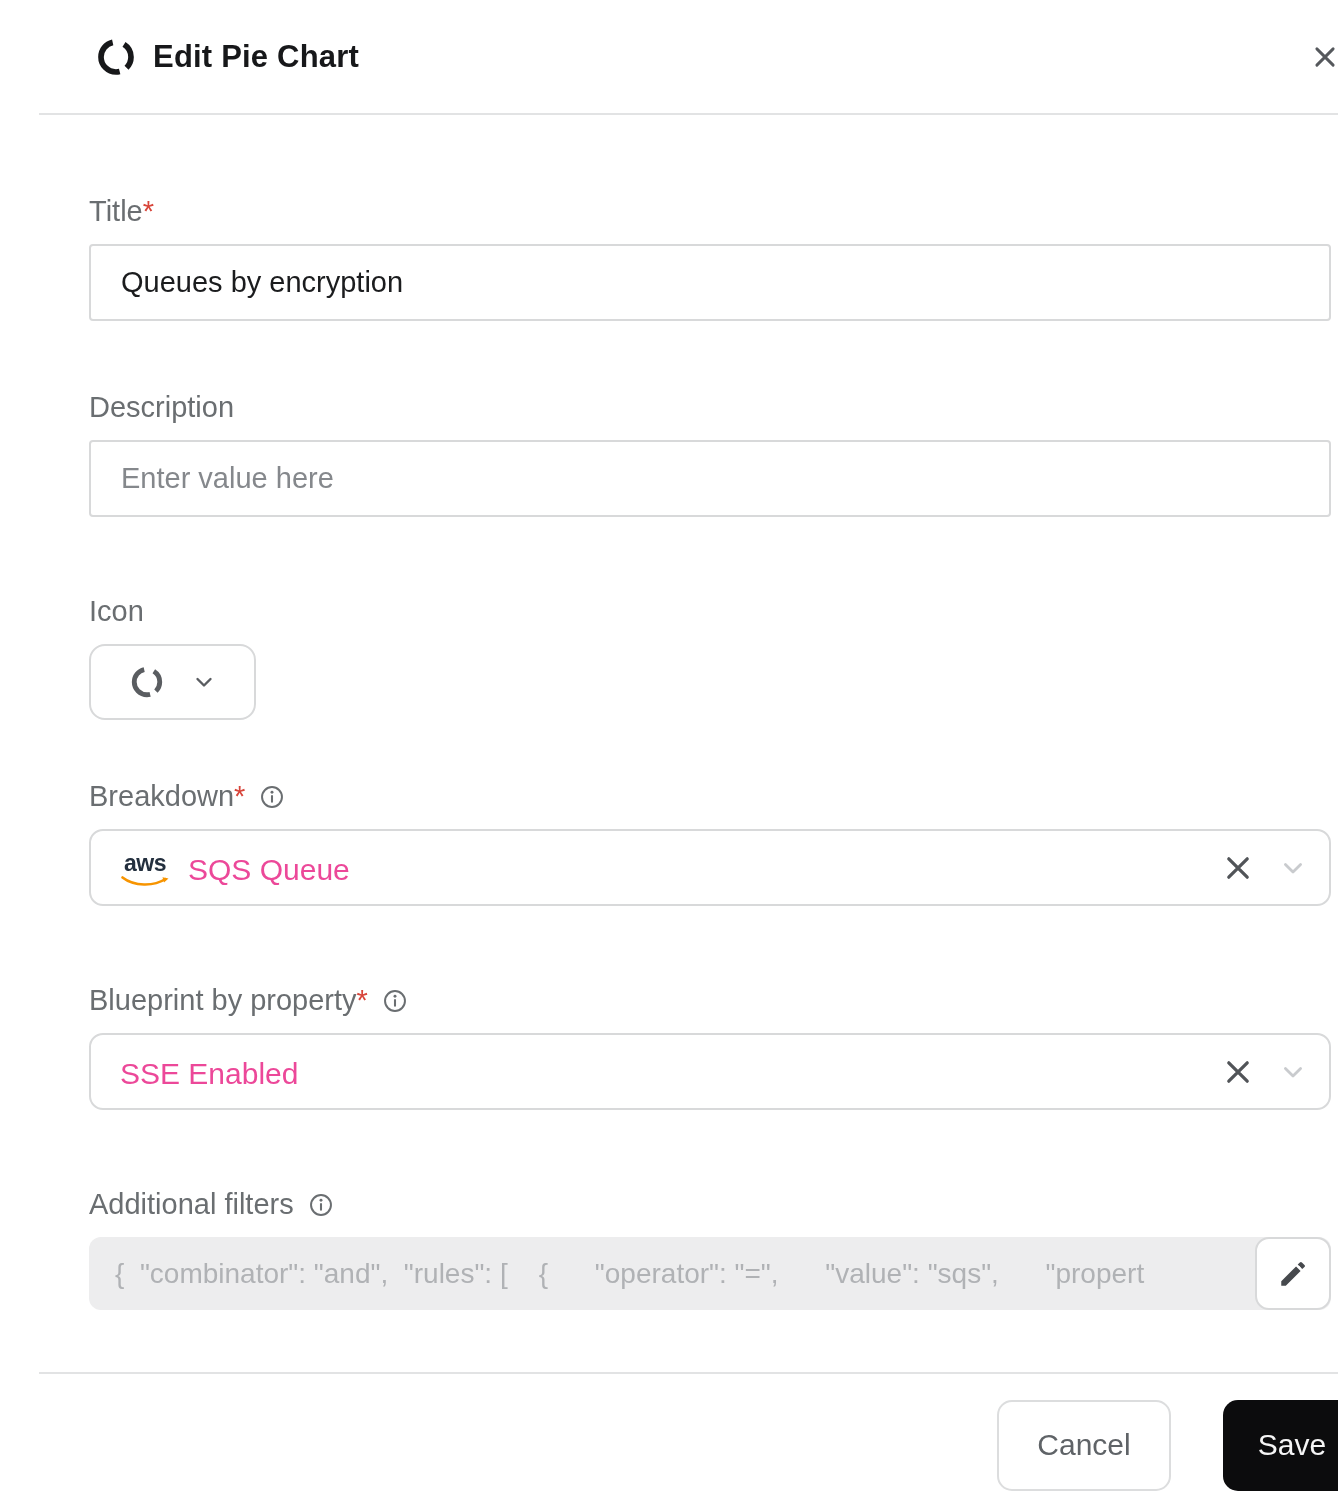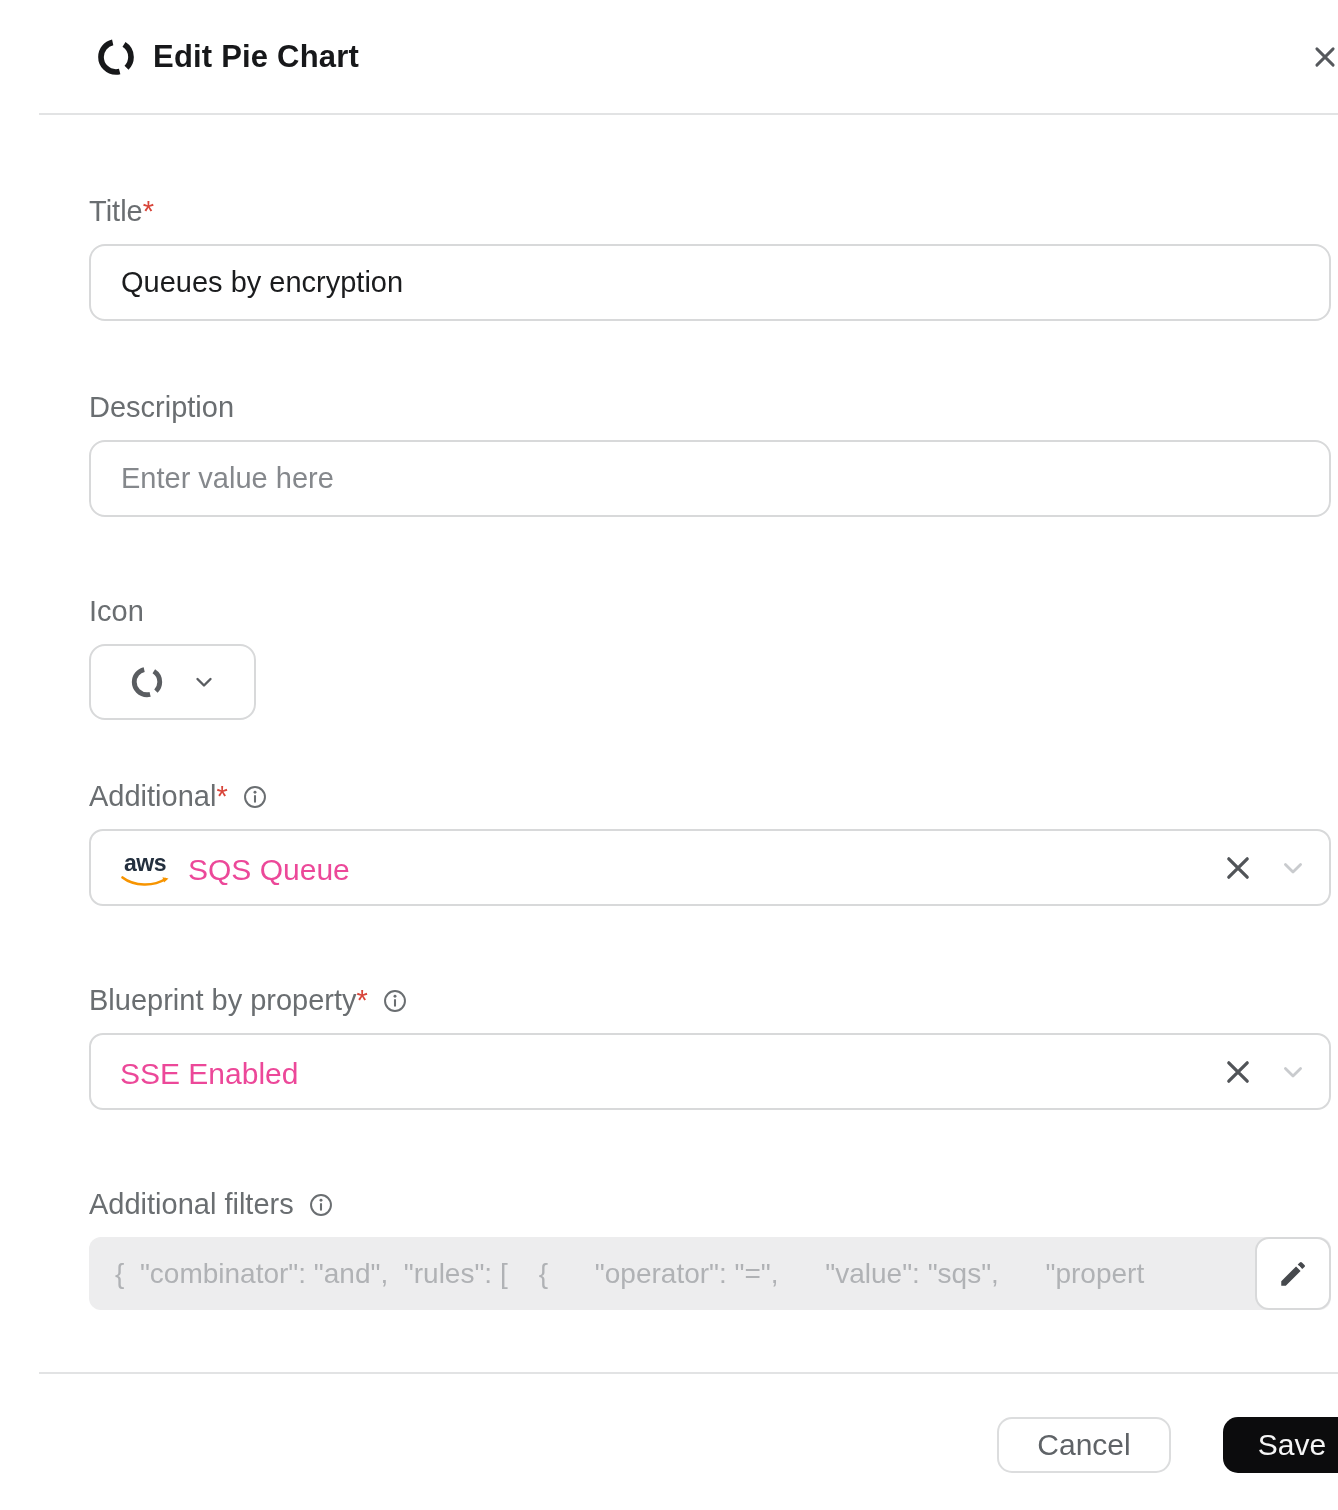--- a/index.html
+++ b/index.html
@@ -48,21 +48,21 @@
     display: flex; align-items: center;
     margin-bottom: 16px;
   }
   .field-label { font-size: 29px; color: #6a6e71; }
   .req-star { font-size: 29px; color: #d8453a; }
   .info-icon { width: 26px; height: 26px; margin-left: 14px; color: #6a6e71; }
   .info-icon svg { width: 100%; height: 100%; display: block; }
 
   .text-input {
     width: 100%; height: 77px;
-    border: 2px solid #d8d9da; border-radius: 16px;
+    border: 2px solid #d8d9da; border-radius: 4px;
     padding: 0 30px; font-size: 29px; color: #1b1c1e;
     font-family: "Liberation Sans", sans-serif;
     background: #ffffff; outline: none;
   }
   .text-input::placeholder { color: #85888c; opacity: 1; }
 
   
   .icon-picker {
     width: 167px; height: 76px;
     border: 2px solid #d8d9da; border-radius: 16px;
@@ -125,21 +125,21 @@
   .edit-filters-btn svg { width: 32px; height: 32px; }
 
   
   .modal-footer {
     flex: 0 0 138px; height: 138px;
     border-top: 2px solid #e2e3e4;
     display: flex; align-items: center; justify-content: flex-end;
     gap: 52px; padding: 6px 16px 0 16px;
   }
   .btn {
-    height: 56px; border-radius: 15px; font-size: 30px;
+    height: 91px; border-radius: 15px; font-size: 30px;
     font-family: "Liberation Sans", sans-serif;
     display: flex; align-items: center; justify-content: center;
     cursor: pointer;
   }
   .btn-cancel {
     width: 174px; background: #ffffff;
     border: 2px solid #dcdddE; color: #5f6367;
   }
   .btn-save {
     width: 138px; background: #0c0c0d;
@@ -220,21 +220,21 @@
         <span class="chev">
           <svg viewBox="0 0 24 24">
               <use href="#chevron-down-def"></use>
             </svg>
         </span>
       </button>
     </div>
 
     <div class="field" style="margin-bottom:78px">
       <div class="label-row">
-        <span class="field-label">Additional</span>
+        <span class="field-label">Breakdown</span>
           <span class="req-star">*</span>
         <span class="info-icon">
           <svg viewBox="0 0 24 24">
               <use href="#info-def"></use>
             </svg>
         </span>
       </div>
       <div class="select-box">
         <span class="aws-logo">
           <span class="aws-word">aws</span>

